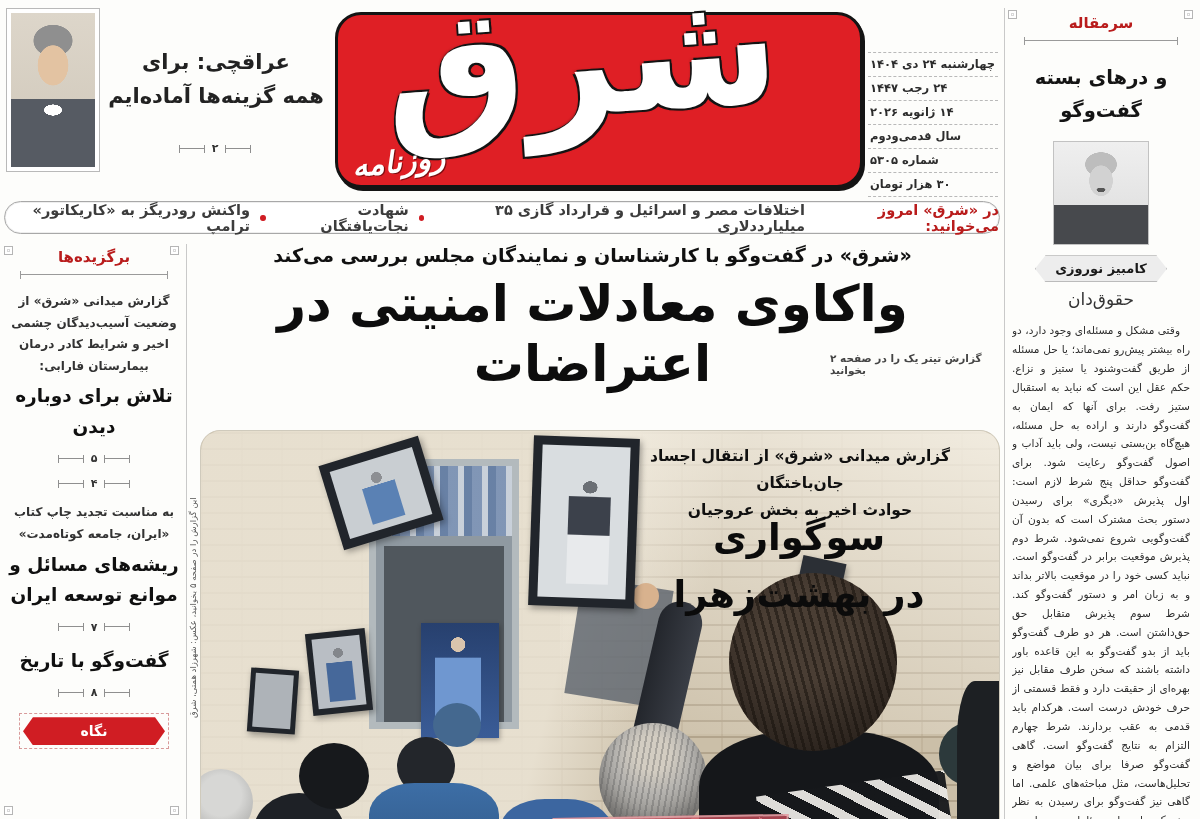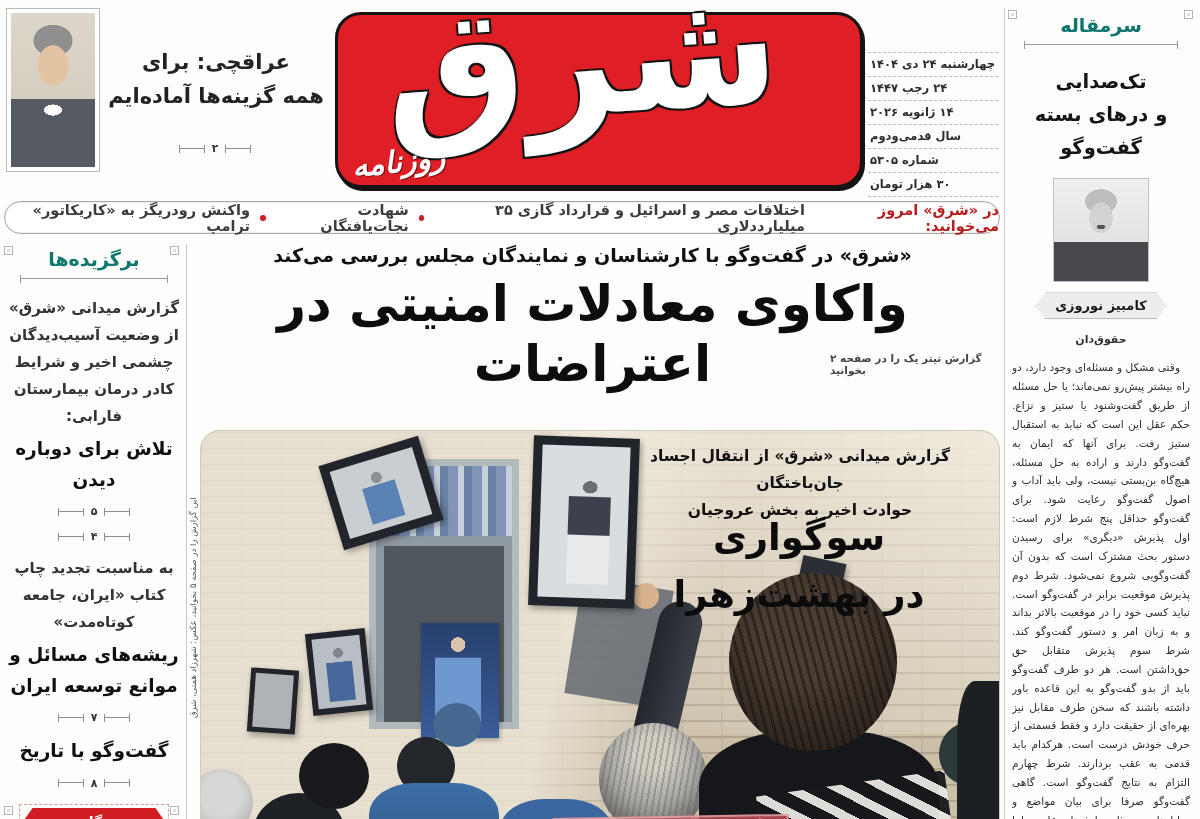--- a/index.html
+++ b/index.html
@@ -147,29 +147,29 @@
   .watermark { position:absolute; left:352px; bottom:-10px; width:236px; height:58px;
       background:rgba(205,78,92,.78); border:2px solid rgba(240,200,200,.6);
       display:flex; align-items:center; justify-content:center;
       color:#fff; font-size:30px; font-weight:bold; letter-spacing:6px; transform:rotate(-1deg); }
 
   .vcaption { position:absolute; left:188px; top:402px; height:412px; width:12px;
       writing-mode:vertical-rl; transform:rotate(180deg); font-size:8.5px; color:#555; text-align:center; }
 
   
   .sec-head { text-align:center; }
-  .sec-title { color:#0f766e; font-size:19px; font-weight:bold; letter-spacing:2px; }
+  .sec-title { color:#b91c1c; font-size:15px; font-weight:bold; letter-spacing:2px; }
   .sec-orn { margin:5px auto 0; width:86%; height:8px; position:relative;
       border-left:1px solid #9a9a9a; border-right:1px solid #9a9a9a; }
   .sec-orn:after { content:""; position:absolute; left:0; right:0; top:3px; border-top:1px solid #9a9a9a; }
 
   
   .sidebar { position:absolute; left:8px; top:248px; width:172px; }
   .sb-item { margin-top:12px; text-align:center; }
-  .sb-kicker { font-size:15px; font-weight:bold; color:#333; line-height:1.8; }
+  .sb-kicker { font-size:12px; font-weight:bold; color:#333; line-height:1.8; }
   .sb-title { font-weight:bold; color:#101010; line-height:1.65; margin-top:4px; }
   .t-xl { font-size:18.5px; } .t-lg { font-size:17.5px; }
   .sb-pg { margin-top:10px; }
   .negah-wrap { margin:14px auto 0; width:150px; border:1px dashed #d89a9a; padding:3px; }
   .negah { background:#d01d23; clip-path:polygon(0 50%, 7% 0, 93% 0, 100% 50%, 93% 100%, 7% 100%);
       color:#fff; font-size:14px; font-weight:bold; text-align:center; padding:6px 0; }
 
   
   .editorial { position:absolute; left:1012px; top:14px; width:178px; height:805px; overflow:hidden; }
   .ed-title { text-align:center; font-size:19.5px; font-weight:bold; color:#141414; line-height:1.7; margin-top:16px; }
@@ -178,21 +178,21 @@
       background:
         radial-gradient(ellipse 8px 4px at 50% 47%, #555 55%, transparent 58%),
         radial-gradient(ellipse 20px 26px at 50% 38%, #d2d2d2 58%, transparent 60%),
         radial-gradient(ellipse 26px 20px at 50% 22%, #bdbdbd 60%, transparent 62%),
         linear-gradient(180deg, transparent 62%, #47494d 62%),
         linear-gradient(180deg, #efefef, #dcdcdc); }
   .ed-author-badge { margin:10px auto 0; width:132px; background:#ededed;
       clip-path:polygon(0 50%, 8% 0, 92% 0, 100% 50%, 92% 100%, 8% 100%);
       text-align:center; font-size:13px; font-weight:bold; color:#1a1a1a; padding:6px 0;
       box-shadow:inset 0 0 0 1px #bbb; }
-  .ed-role { text-align:center; font-size:11px; font-weight:bold; color:#333; margin-top:14px; }
+  .ed-role { text-align:center; font-size:17px; font-weight:normal; color:#333; margin-top:7px; }
   .ed-body { margin-top:12px; font-size:10.6px; line-height:1.78; text-align:justify; color:#2e2e2e; }
   .ed-body p { text-indent:10px; }
 </style>
 </head>
 <body>
 
 <div class="page">
 
   <div class="vrule" style="left:1004px; top:8px; bottom:0;"></div>
   <div class="vrule" style="left:186px; top:244px; bottom:0;"></div>
@@ -358,21 +358,20 @@
     </div>
 
   </div>
 
   <div class="editorial">
     <div class="sec-head">
       <div class="sec-title">سرمقاله</div>
       <div class="sec-orn"></div>
     </div>
     <div class="ed-title">
-      <div>تک‌صدایی</div>
       <div>و درهای بسته گفت‌وگو</div>
     </div>
     <div class="ed-photo">
         <div class="ed-photo-in"></div>
       </div>
     <div class="ed-author-badge">کامبیز نوروزی</div>
     <div class="ed-role">حقوق‌دان</div>
     <div class="ed-body">
       <p>وقتی مشکل و مسئله‌ای وجود دارد، دو راه بیشتر پیش‌رو نمی‌ماند؛ یا حل مسئله از طریق گفت‌وشنود یا ستیز و نزاع. حکم عقل این است که نباید به استقبال ستیز رفت. برای آنها که ایمان به گفت‌وگو دارند و اراده به حل مسئله، هیچ‌گاه بن‌بستی نیست، ولی باید آداب و اصول گفت‌وگو رعایت شود. برای گفت‌وگو حداقل پنج شرط لازم است: اول پذیرش «دیگری» برای رسیدن دستور بحث مشترک است که بدون آن گفت‌وگویی شروع نمی‌شود. شرط دوم پذیرش موقعیت برابر در گفت‌وگو است. نباید کسی خود را در موقعیت بالاتر بداند و به زبان امر و دستور گفت‌وگو کند. شرط سوم پذیرش متقابل حق حق‌داشتن است. هر دو طرف گفت‌وگو باید از بدو گفت‌وگو به این قاعده باور داشته باشند که سخن طرف مقابل نیز بهره‌ای از حقیقت دارد و فقط قسمتی از حرف خودش درست است. هرکدام باید قدمی به عقب بردارند. شرط چهارم التزام به نتایج گفت‌وگو است. گاهی گفت‌وگو صرفا برای بیان مواضع و تحلیل‌هاست، مثل مباحثه‌های علمی. اما گاهی نیز گفت‌وگو برای رسیدن به نظر مشترک برای حل مسئله‌ای معین است. دراین‌صورت هر دو طرف باید به محصول نهایی گفت‌وگو ملتزم و پایبند باشند و اگر نتیجه‌ای از گفت‌وگو حاصل شد، مطابق آن عمل کنند. و بالاخره شرط پنجم، استمرار گفت‌وگو است. وقتی هدف گفت‌وگو رسیدن به نظر مشترک برای حل یک مسئله است، بعد از رسیدن به نظر مشترک، گفت‌وگو نمی‌تواند پایان یابد. حل مسائل و مشکلات یکباره اتفاق نمی‌افتد؛ به‌ویژه در مسائل اجتماعی، سیاسی، فرهنگی، اقتصادی و حقوقی، حل مشکلات و مسائل، نیازمند فرایندهای طولانی و پیچیده و گاهی دردناک است. سرماخوردگی با یکی، دو داروی ساده و چند روز استراحت بهبود پیدا می‌کند. اما وقتی بیمار مبتلا به سرطان است، باید</p>
     </div>

